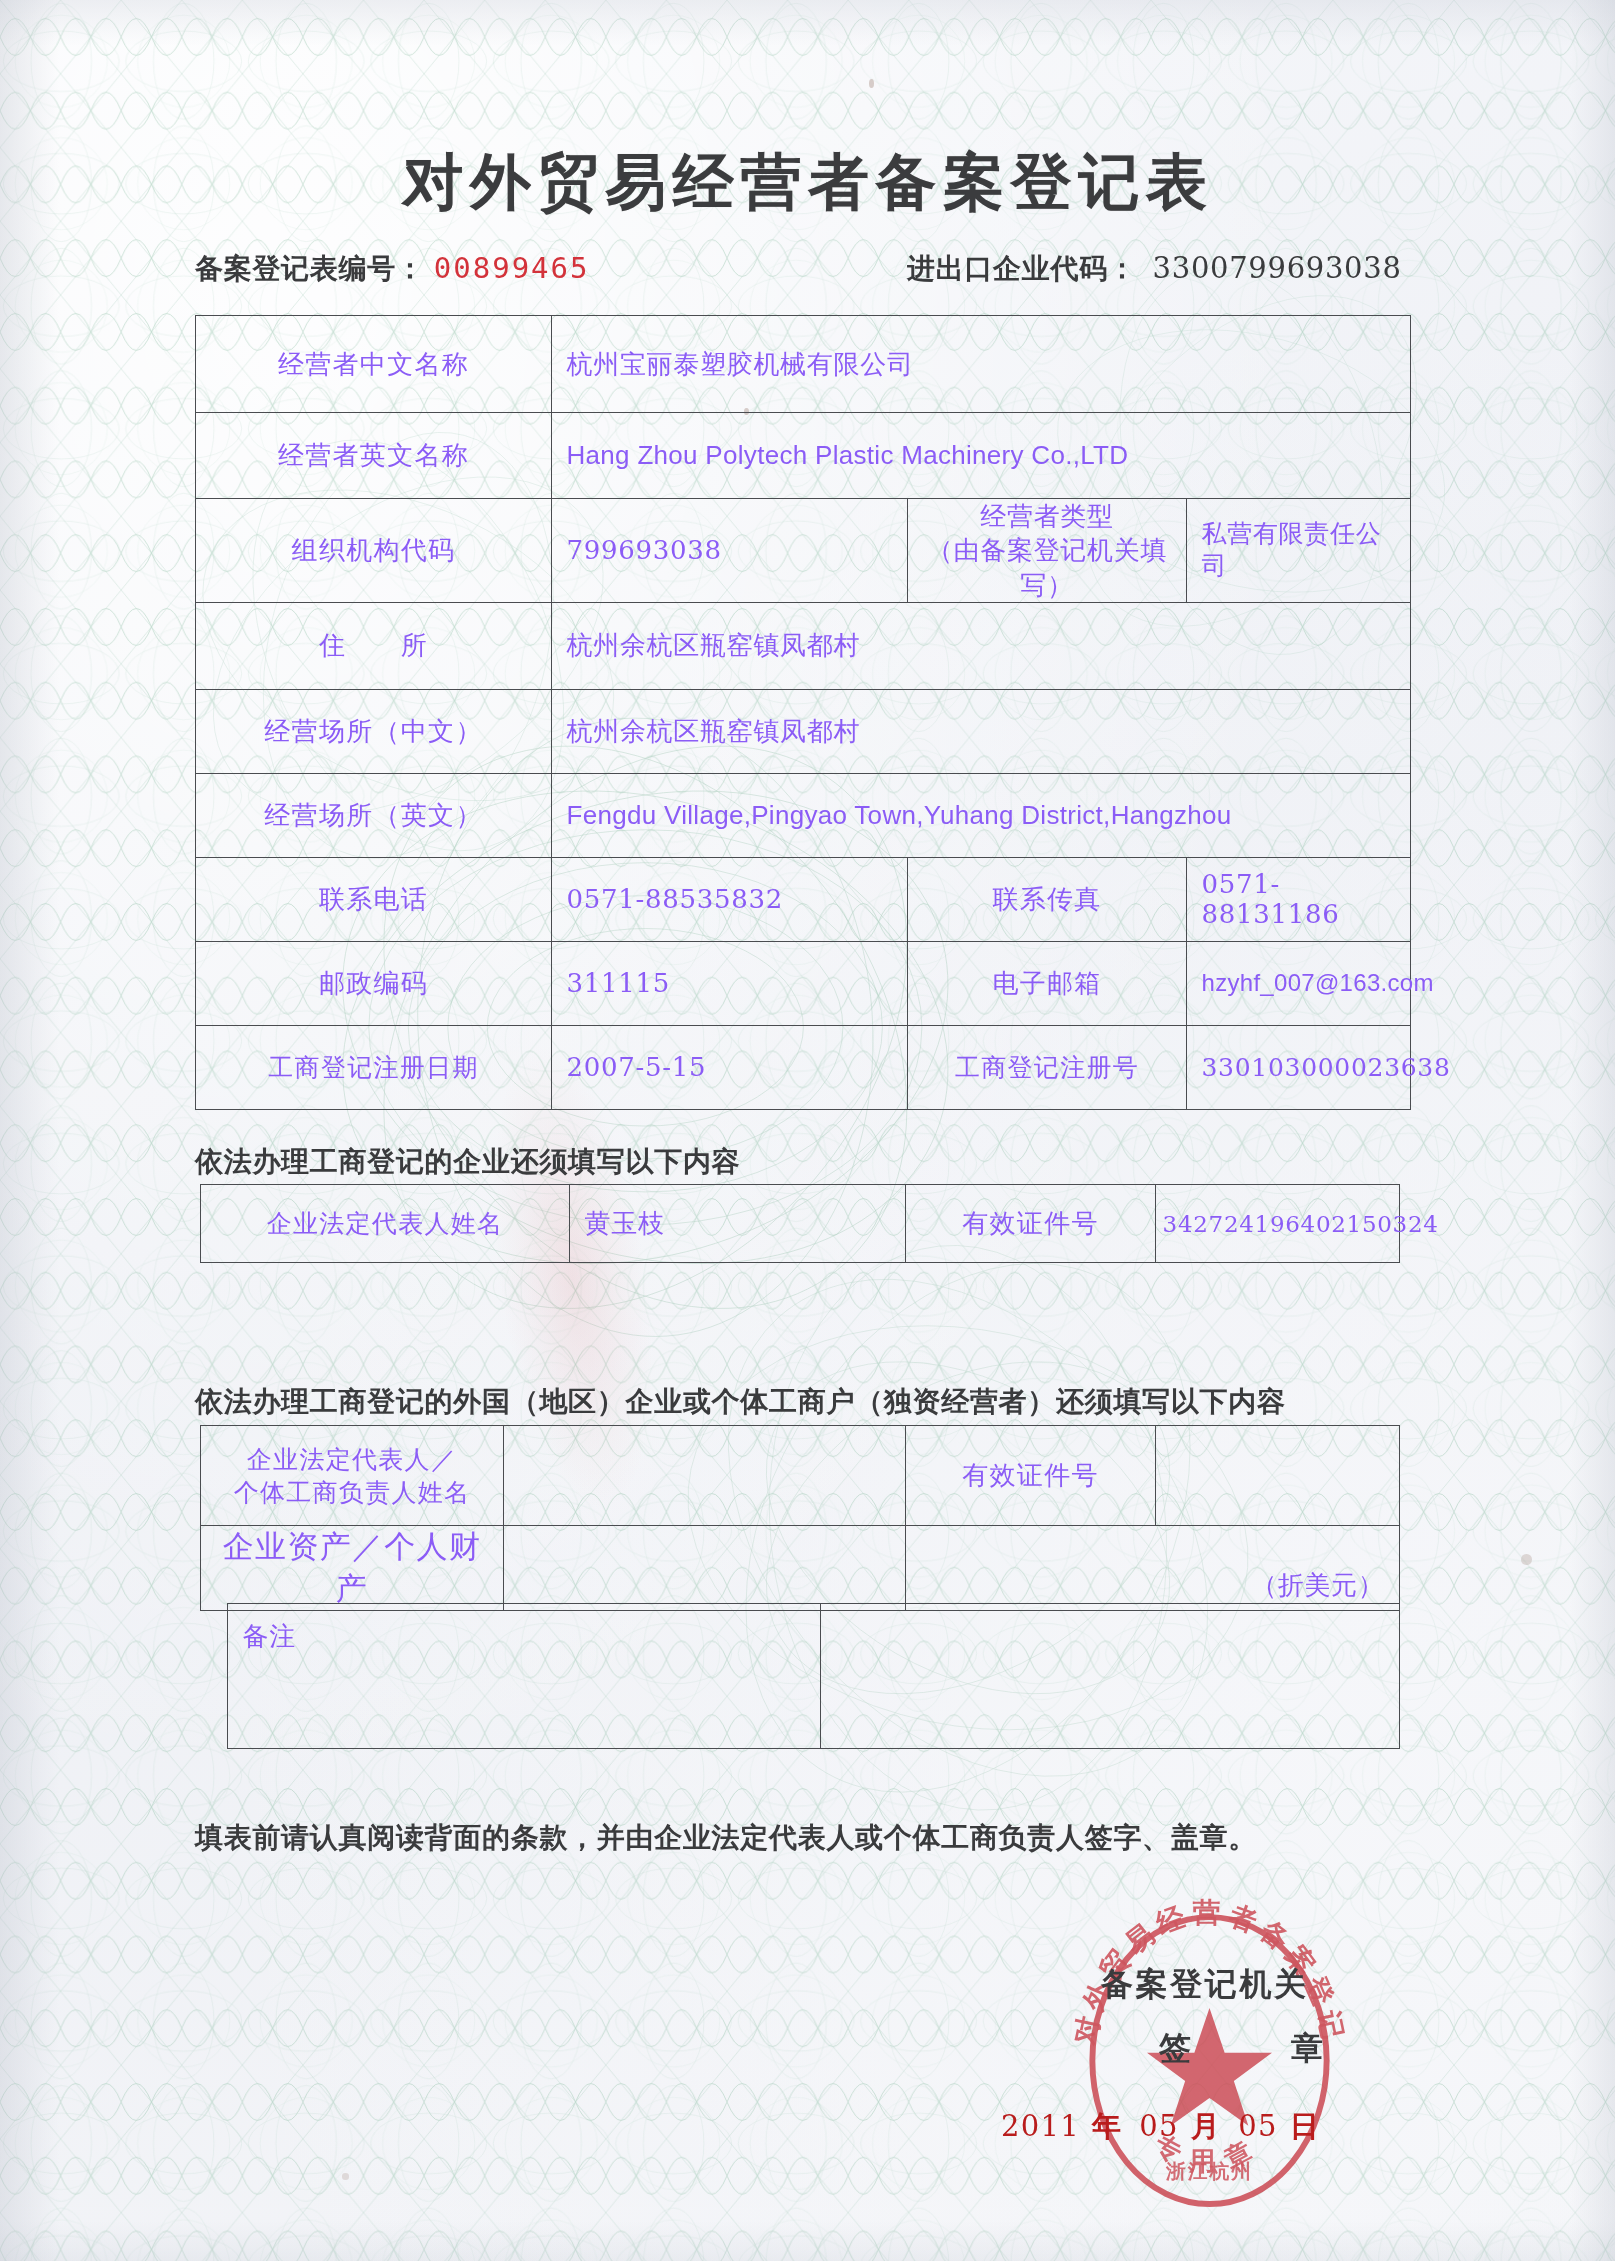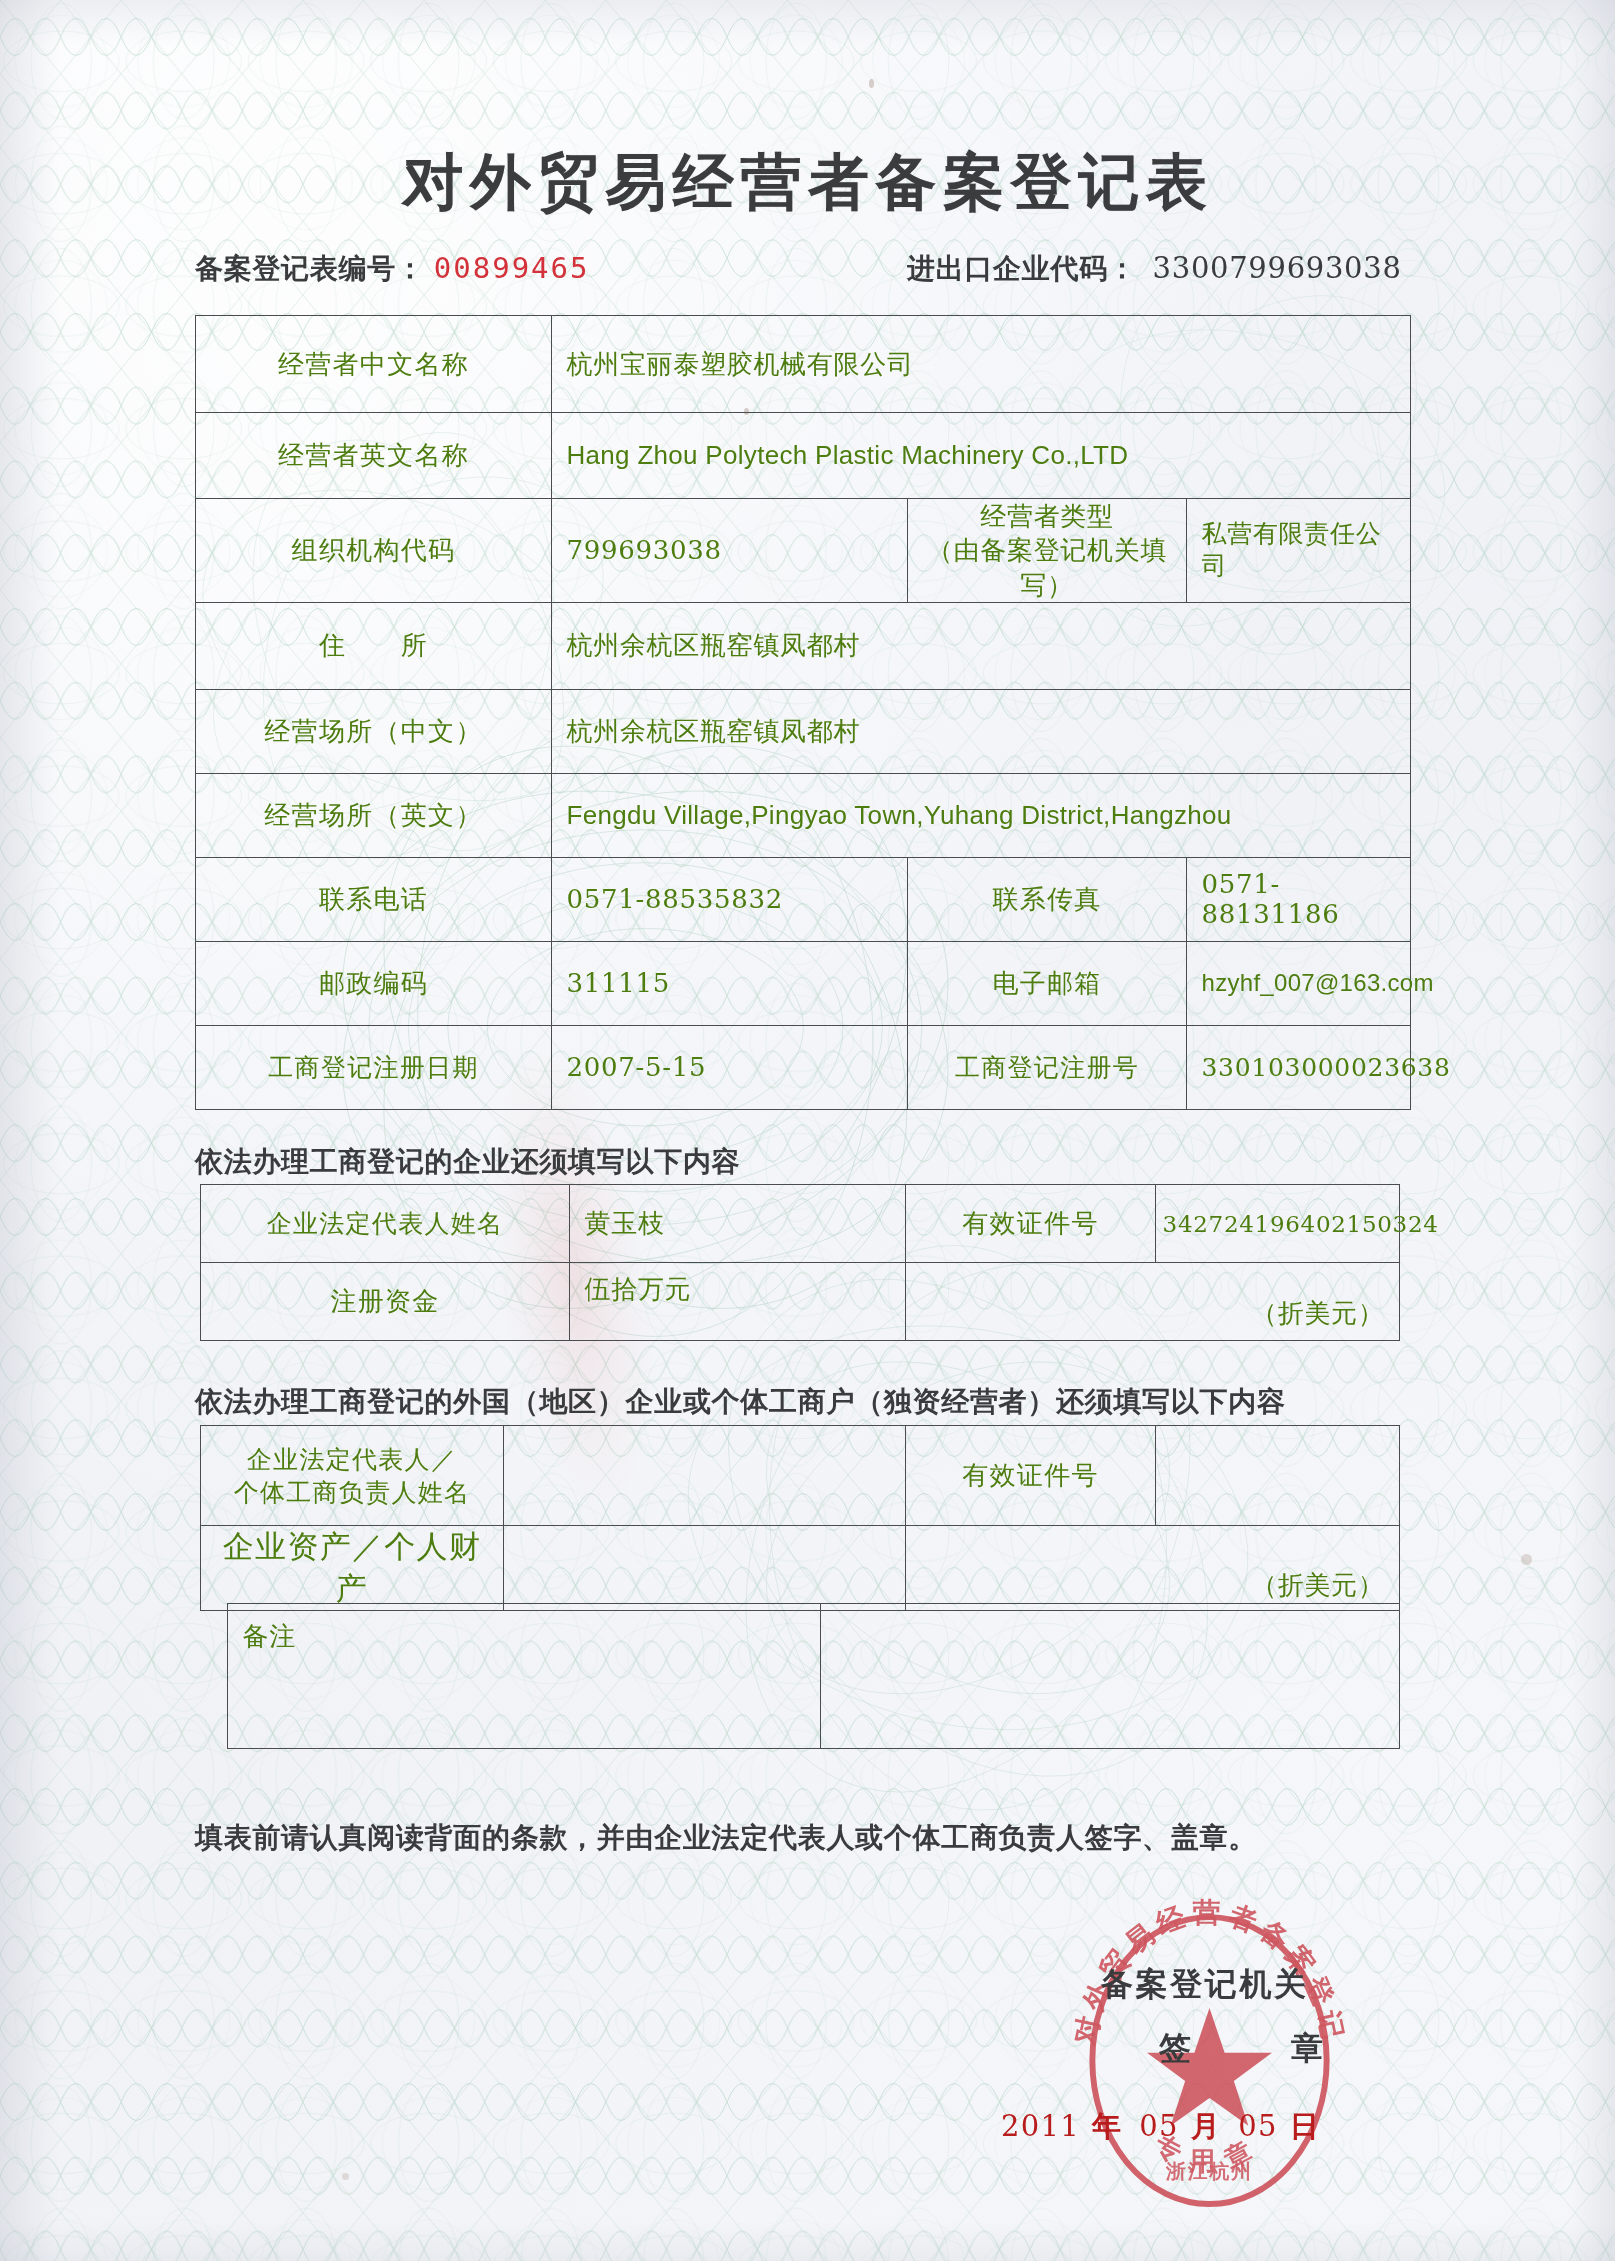--- a/index.html
+++ b/index.html
@@ -96,21 +96,21 @@
   table.frm {
     position: absolute;
     border-collapse: collapse;
     table-layout: fixed;
     background: transparent;
   }
   table.frm td {
     border: 1.3px solid #4a4c50;
     padding: 0 14.5px;
     font-size: 26px;
-    color: #4d7c0f;
+    color: #8b5cf6;
     vertical-align: middle;
     background: transparent;
   }
   td.lbl {
     text-align: center;
     font-family: "DejaVu Sans", "Liberation Sans", sans-serif;
     letter-spacing: 1.3px;
   }
   td.val {
     text-align: left;
@@ -382,25 +382,20 @@
         <col style="width:250px">
         <col style="width:244px">
       </colgroup>
       <tbody>
         <tr style="height:78px;">
           <td class="lbl" style="font-size:25px;">企业法定代表人姓名</td>
           <td class="val">黄玉枝</td>
           <td class="lbl">有效证件号</td>
           <td class="val-serif" style="font-size:23px;padding:0 6.6px;">342724196402150324</td>
         </tr>
-        <tr style="height:78px;">
-          <td class="lbl">注册资金</td>
-          <td class="val" style="vertical-align:top;padding-top:9.2px;">伍拾万元</td>
-          <td class="right-note" colspan="2" style="vertical-align:bottom;padding-bottom:9.2px;">（折美元）</td>
-        </tr>
       </tbody>
     </table>
 
     <div class="sec-head" style="left:195px; top:1383px;">依法办理工商登记的外国（地区）企业或个体工商户（独资经营者）还须填写以下内容</div>
 
     <table class="frm" style="left:200px; top:1425px; width:1198px;">
       <colgroup>
         <col style="width:303px">
         <col style="width:402px">
         <col style="width:250px">

